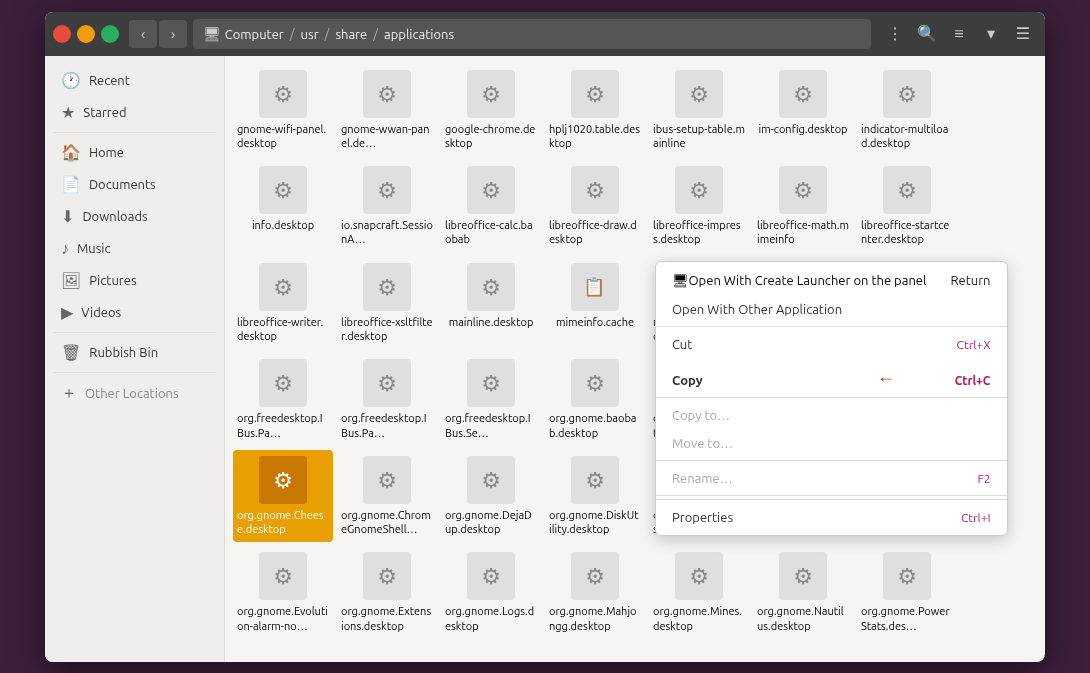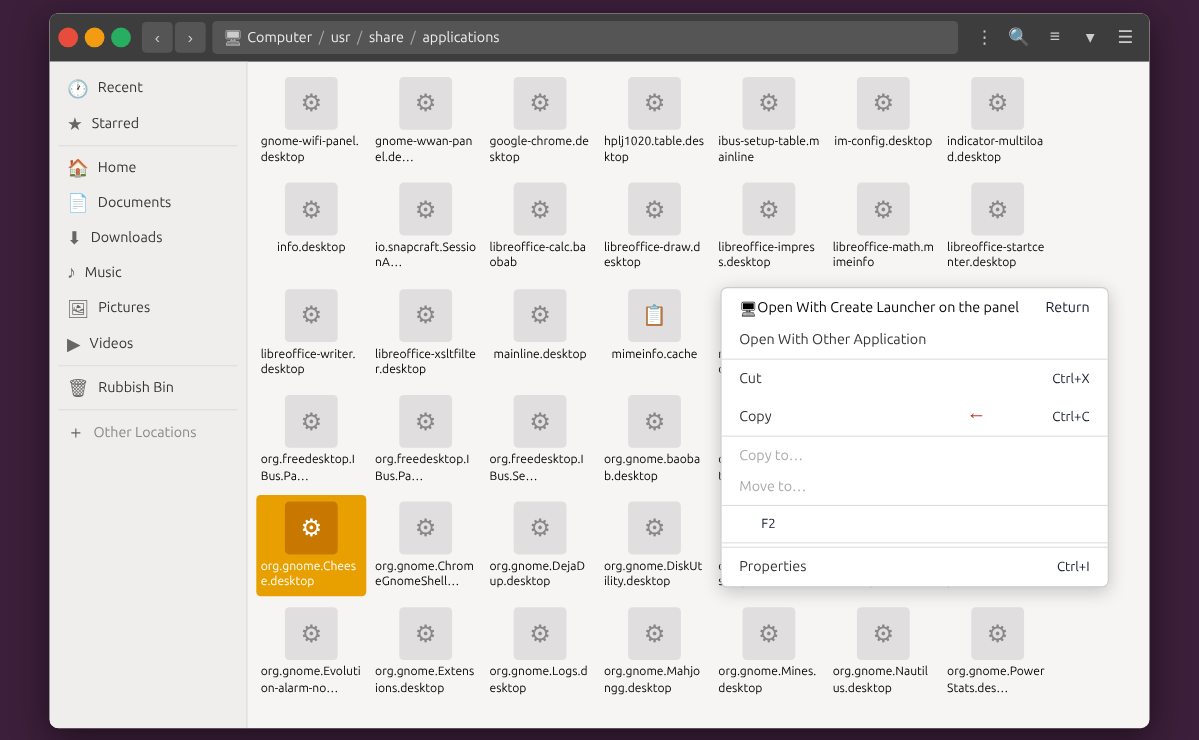--- a/index.html
+++ b/index.html
@@ -177,21 +177,21 @@
     .ctx-item {
       display: flex;
       align-items: flex-end;
       justify-content: space-between;
       padding: 7px 16px;
       cursor: pointer;
       color: #333;
     }
     .ctx-item.disabled { color: #aaa; cursor: default; }
     .ctx-item .ctx-label { flex: 1; }
-    .ctx-item .ctx-shortcut { color: #0f172a; font-size: 12px; margin-left: 20px; }
+    .ctx-item .ctx-shortcut { color: #be185d; font-size: 12px; margin-left: 20px; }
     .ctx-divider { height: 1px; background: #ddd; margin: 3px 0; }
     .ctx-top-row {
       display: flex;
       align-items: center;
       justify-content: space-between;
       padding: 0;
     }
     .ctx-top-left {
       display: flex; align-items: center; padding: 7px 8px 7px 16px; flex:1; cursor:pointer;
     }
@@ -548,36 +548,37 @@
         </div>
         <div class="ctx-item">
           <span class="ctx-label">Open With Other Application</span>
           <span class="ctx-shortcut"></span>
         </div>
         <div class="ctx-divider"></div>
         <div class="ctx-item">
           <span class="ctx-label">Cut</span>
           <span class="ctx-shortcut">Ctrl+X</span>
         </div>
-        <div class="ctx-item" style="position:relative;">
+        <div class="ctx-item" style="position:relative;font-weight:bold;">
           <span class="ctx-label">Copy</span>
           <span style="color:#c0392b; font-size:18px; margin-right:40px;">←</span>
           <span class="ctx-shortcut">Ctrl+C</span>
         </div>
         <div class="ctx-divider"></div>
         <div class="ctx-item disabled">
           <span class="ctx-label">Copy to…</span>
           <span class="ctx-shortcut"></span>
         </div>
         <div class="ctx-item disabled">
           <span class="ctx-label">Move to…</span>
           <span class="ctx-shortcut"></span>
         </div>
         <div class="ctx-divider"></div>
         <div class="ctx-item disabled">
+          <span class="ctx-label">Rename…</span>
           <span class="ctx-shortcut">F2</span>
         </div>
         <div class="ctx-divider"></div>
         <div class="ctx-divider"></div>
         <div class="ctx-item">
           <span class="ctx-label">Properties</span>
           <span class="ctx-shortcut">Ctrl+I</span>
         </div>
       </div>
     </div>

